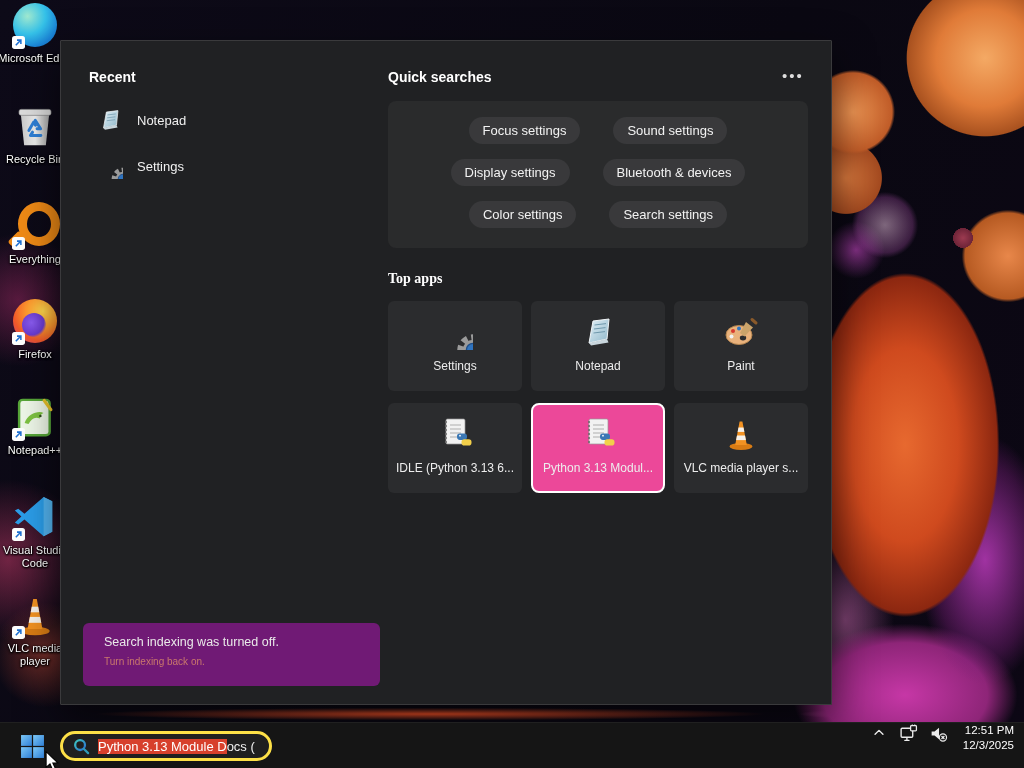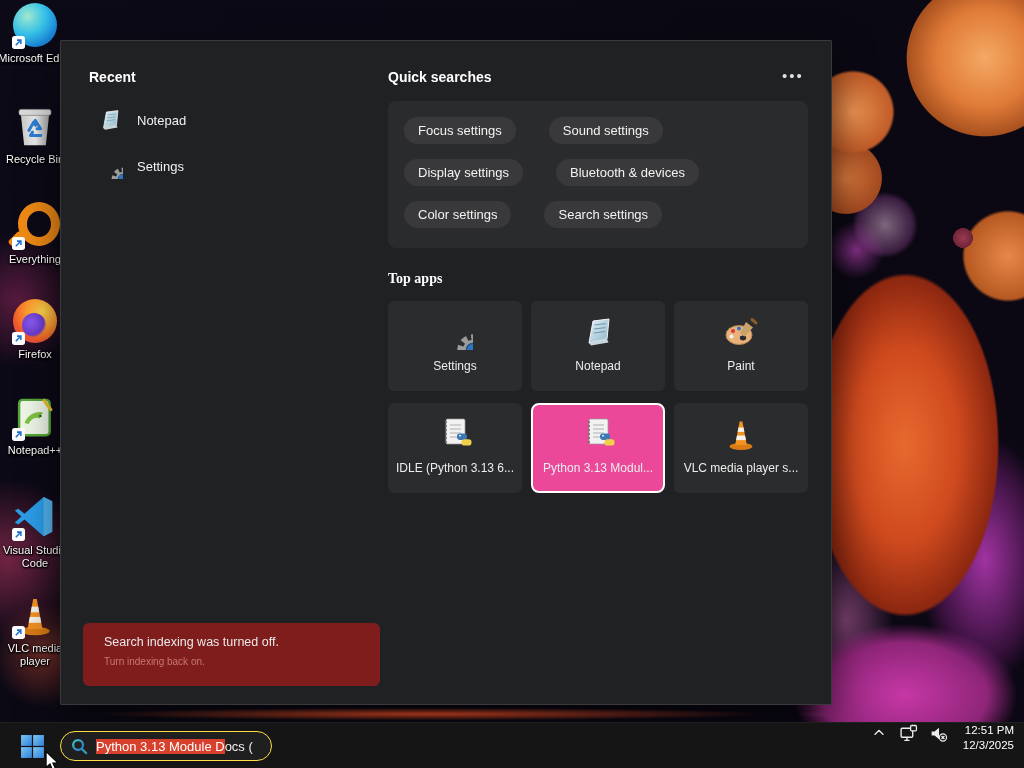--- a/index.html
+++ b/index.html
@@ -57,39 +57,39 @@
   .t-recent{left:28px;top:28px;}
   .t-quick{left:327px;top:28px;}
   .t-top{left:327px;top:230px;font-family:Liberation Serif, serif;}
   .more-btn{position:absolute;left:715px;top:24px;color:#ddd;font-size:15px;letter-spacing:2px;padding:2px 6px;border-radius:4px;}
   .recent-list{position:absolute;left:28px;top:56px;width:280px;}
   .recent-item{display:flex;align-items:center;gap:14px;padding:10px 8px;border-radius:4px;}
   .recent-item .ri{width:26px;height:26px;flex:0 0 26px;}
   .recent-item .rl{font-size:13px;color:#f0f0f0;}
   .qcard{position:absolute;left:327px;top:60px;width:420px;height:147px;background:#2a2b2c;border-radius:8px;
     box-sizing:border-box;padding:16px;display:flex;flex-direction:column;gap:15px;}
-  .qrow{display:flex;gap:33px;}
+  .qrow{display:flex;gap:33px;justify-content:center;}
   .pill{height:27px;padding:0 14px;border-radius:14px;background:#39393b;color:#f2f2f2;font-size:13px;
     display:inline-flex;align-items:center;white-space:nowrap;}
   .tiles{position:absolute;left:327px;top:260px;width:420px;display:grid;grid-template-columns:repeat(3,134px);gap:12px 9px;}
   .tile{height:90px;background:#2b2c2e;border-radius:6px;display:flex;flex-direction:column;align-items:center;
     padding-top:13px;gap:9px;box-sizing:border-box;}
   .tile.selected{border:2px solid #fff;background:#ec4899;padding-top:11px;border-radius:8px;}
   .tile .ti{width:36px;height:36px;}
   .tile .tl{font-size:12px;color:#ededed;white-space:nowrap;}
-  .notice{position:absolute;left:22px;top:582px;width:297px;height:63px;background:#7f1d1d;border-radius:6px;
+  .notice{position:absolute;left:22px;top:582px;width:297px;height:63px;background:#701a75;border-radius:6px;
     box-sizing:border-box;padding:12px 0 0 21px;}
   .notice .msg{font-size:12.5px;color:#e9e9e9;margin-bottom:7px;}
   .notice .act{font-size:10px;color:#c9786c;}
   
   .taskbar{position:absolute;left:0;bottom:0;width:1024px;height:46px;background:#151515;z-index:6;
     border-top:1px solid rgba(255,255,255,.05);box-sizing:border-box;}
   .start{position:absolute;left:13px;top:4px;width:38px;height:38px;display:flex;align-items:center;justify-content:center;border-radius:4px;}
   .sbox{position:absolute;left:60px;top:8px;width:212px;height:30px;border-radius:15px;background:#1f1f1f;
-    border:1px solid #fde047;display:flex;align-items:center;gap:8px;padding:0 10px;box-sizing:border-box;}
+    border:3px solid #fde047;display:flex;align-items:center;gap:8px;padding:0 10px;box-sizing:border-box;}
   .stext{font-size:13px;color:#f0f0f0;white-space:pre;}
   .stext .sel{background:#d7402c;color:#fff;}
   .tray{position:absolute;right:10px;top:0;height:56px;display:flex;align-items:flex-start;gap:10px;}
   .trayicon{width:20px;height:20px;display:flex;align-items:center;justify-content:center;}
   .clock{text-align:right;color:#fff;font-size:11.5px;line-height:15px;margin-left:4px;}
   .cursor{position:absolute;left:45px;top:751px;z-index:9;}
 </style>
 </head>
 <body>
 

